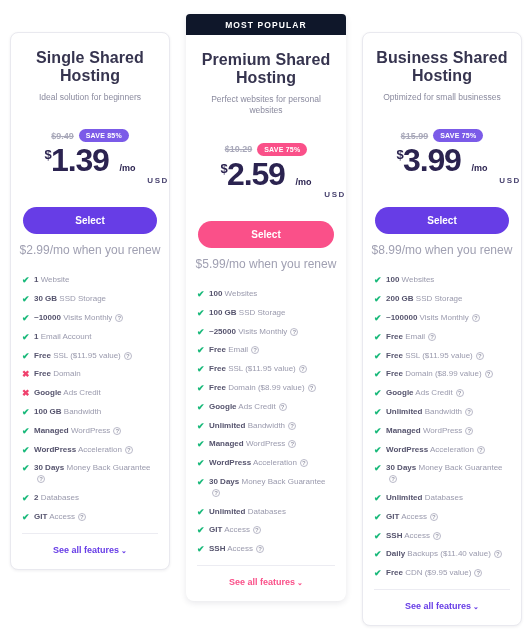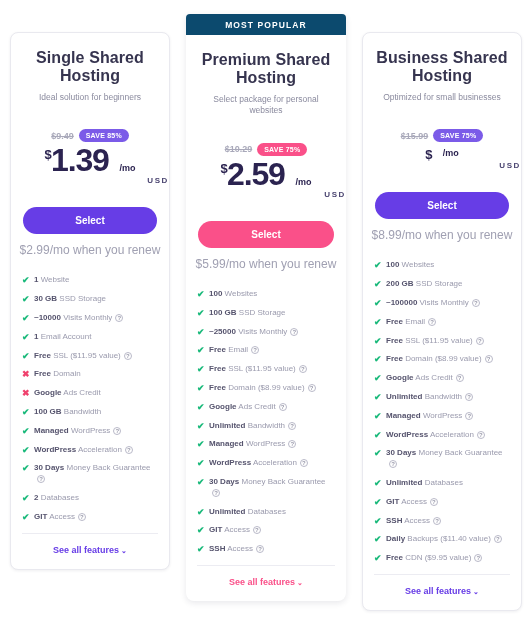--- a/index.html
+++ b/index.html
@@ -34,21 +34,21 @@
   .card.featured {
     border: none;
     border-radius: 4px 4px 8px 8px;
     box-shadow: 0 2px 6px rgba(30,30,60,0.10);
     margin-top: 0;
   }
 
   .card.plain { margin-top: 18px; }
 
   .ribbon {
-    background: #0c4a6e;
+    background: #0f172a;
     color: #ffffff;
     font-size: 8.5px;
     font-weight: bold;
     letter-spacing: 1.1px;
     text-align: center;
     padding: 6px 0 5px 0;
     border-radius: 4px 4px 0 0;
   }
 
   .card-head { padding: 16px 10px 0 10px; text-align: center; }
@@ -298,21 +298,21 @@
           <span class="feat-text"><b>GIT</b> <span>Access</span><span class="info-i">?</span></span>
         </div>
       </div>
       <div class="divider"></div>
       <div class="see-all purple"><span>See all features</span><span class="chev">⌄</span></div>
     </div>
     <div class="card featured">
       <div class="ribbon">MOST POPULAR</div>
       <div class="card-head">
         <div class="plan-name">Premium Shared Hosting</div>
-        <div class="plan-tagline">Select package for personal websites</div>
+        <div class="plan-tagline">Perfect websites for personal websites</div>
       </div>
       <div class="price-block">
         <div class="old-row">
           <span class="old-price">$10.29</span>
           <span class="save-badge pink">SAVE 75%</span>
         </div>
         <div class="big-price">
           <span class="cur">$</span>
           <span class="amount">2.59</span>
           <span class="per">/mo</span>
@@ -389,20 +389,21 @@
         <div class="plan-name">Business Shared Hosting</div>
         <div class="plan-tagline">Optimized for small businesses</div>
       </div>
       <div class="price-block">
         <div class="old-row">
           <span class="old-price">$15.99</span>
           <span class="save-badge purple">SAVE 75%</span>
         </div>
         <div class="big-price">
           <span class="cur">$</span>
+          <span class="amount">3.99</span>
           <span class="per">/mo</span>
         </div>
         <div class="usd">USD</div>
       </div>
       <div class="select-wrap">
         <button class="select-btn purple">Select</button>
       </div>
       <div class="renew-note">$8.99/mo when you renew</div>
       <div class="features">
         <div class="feat">

